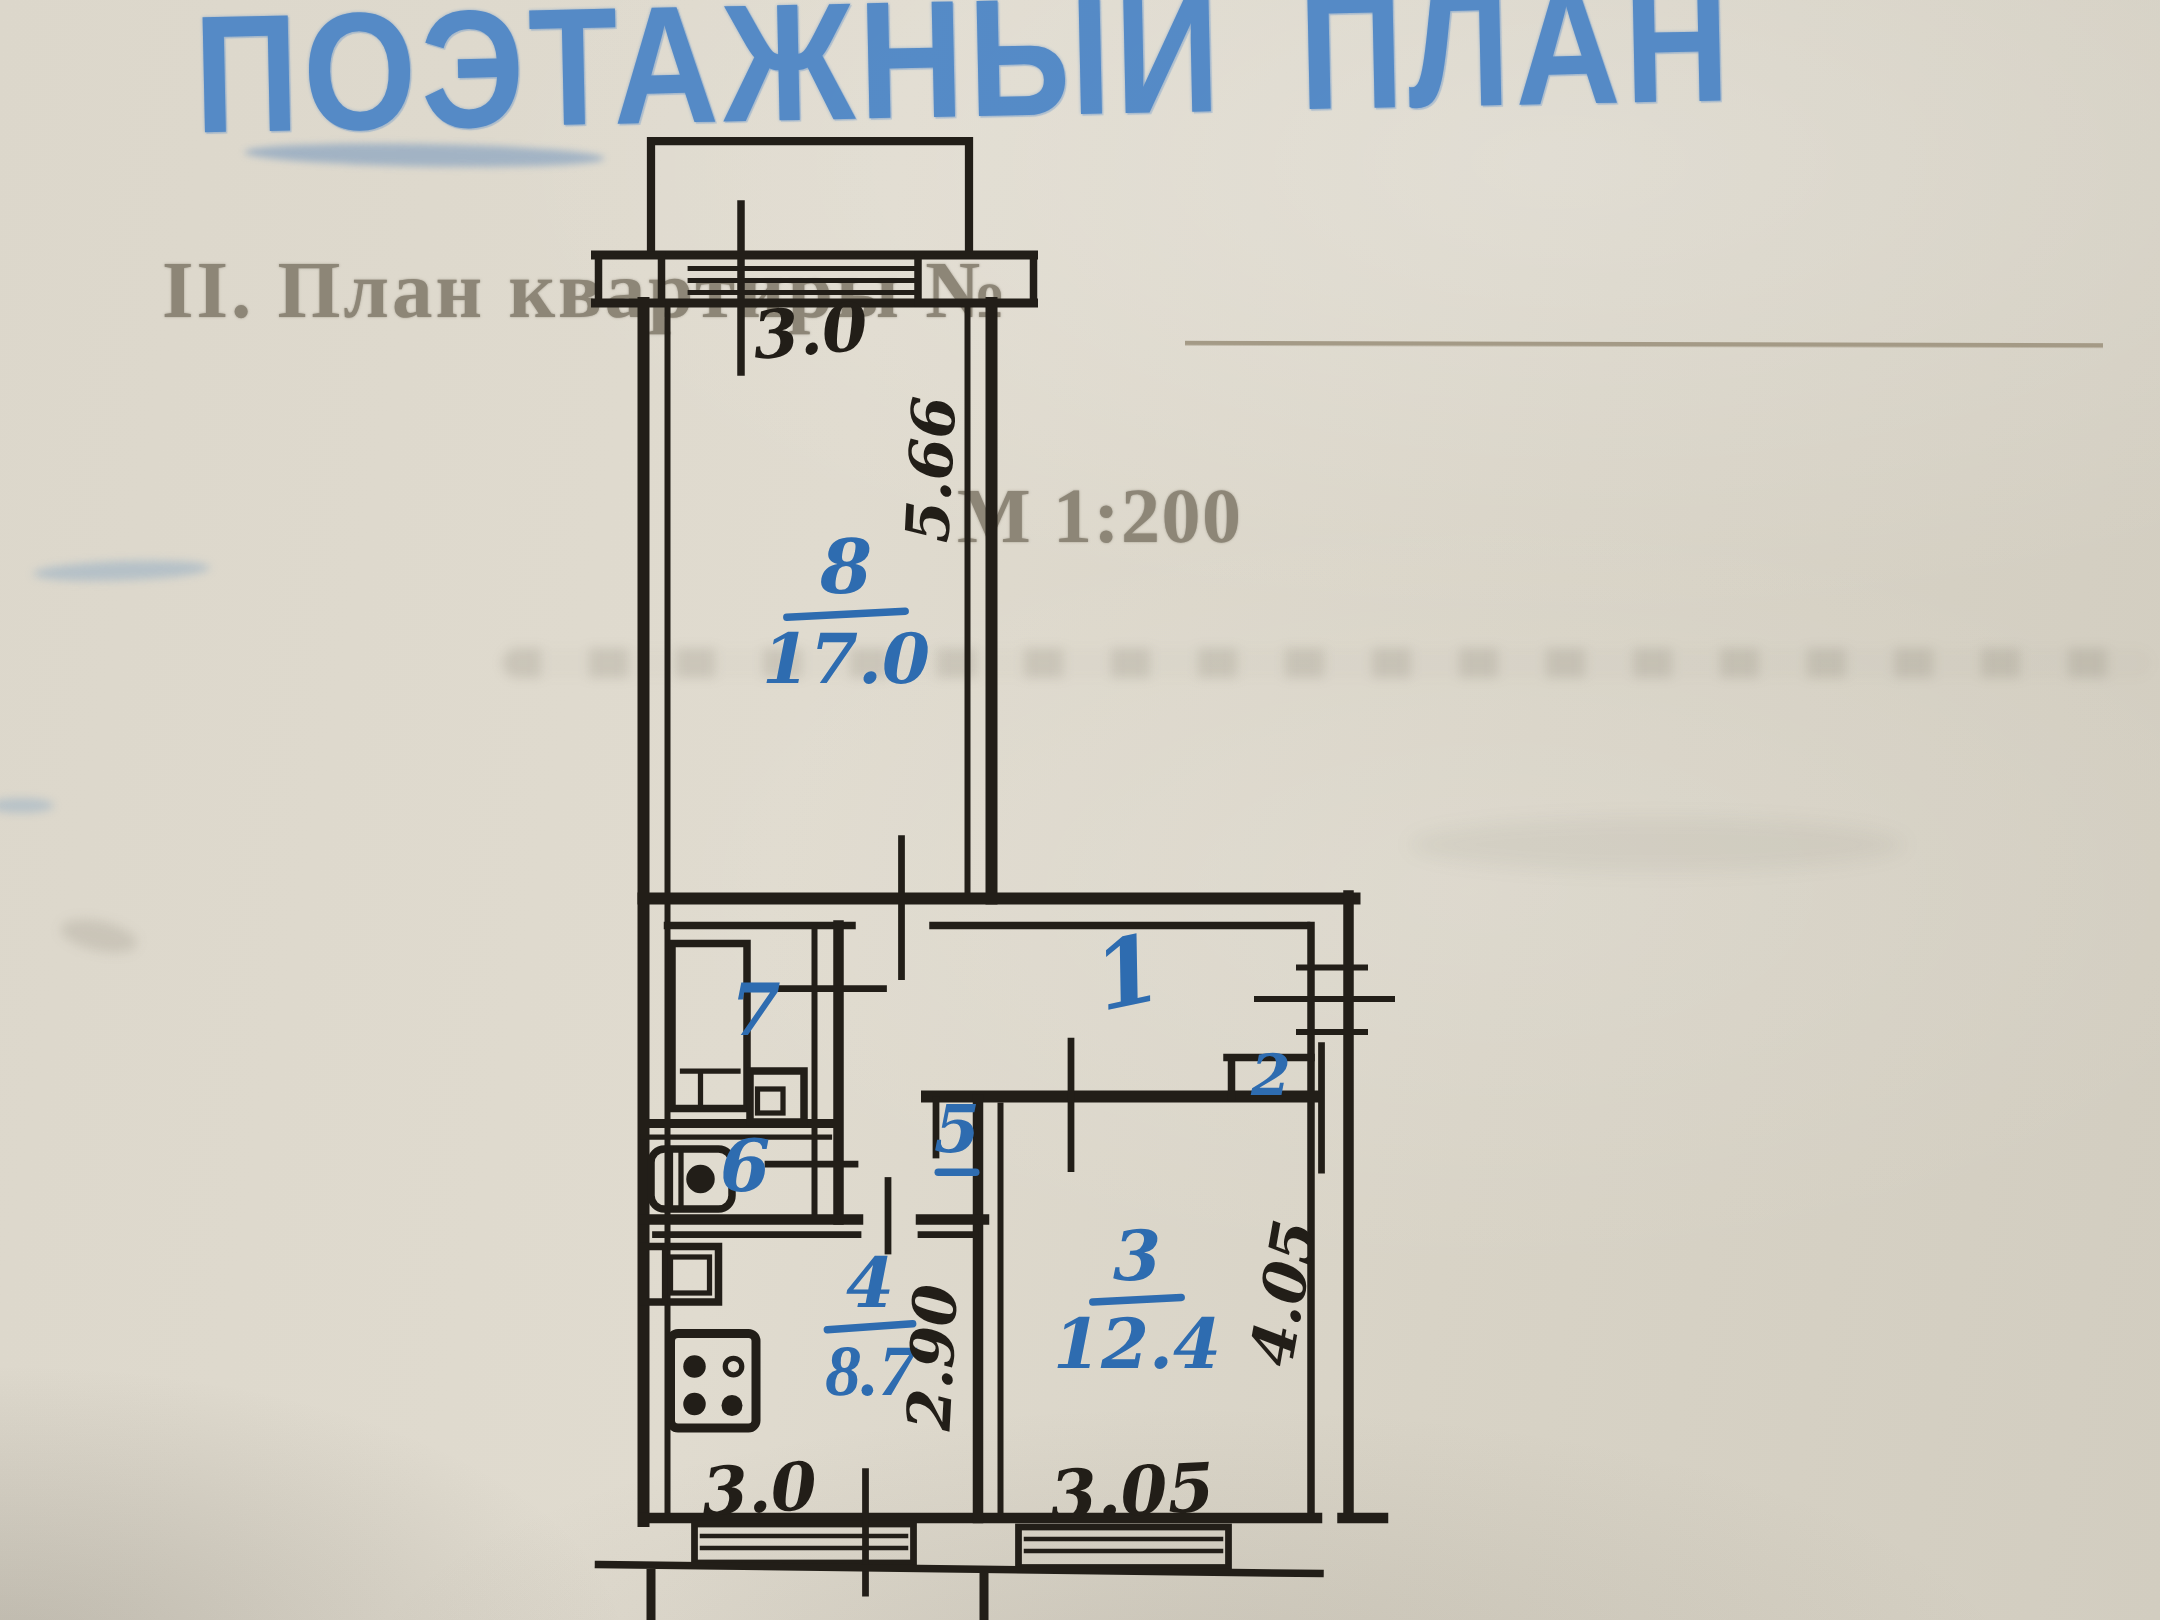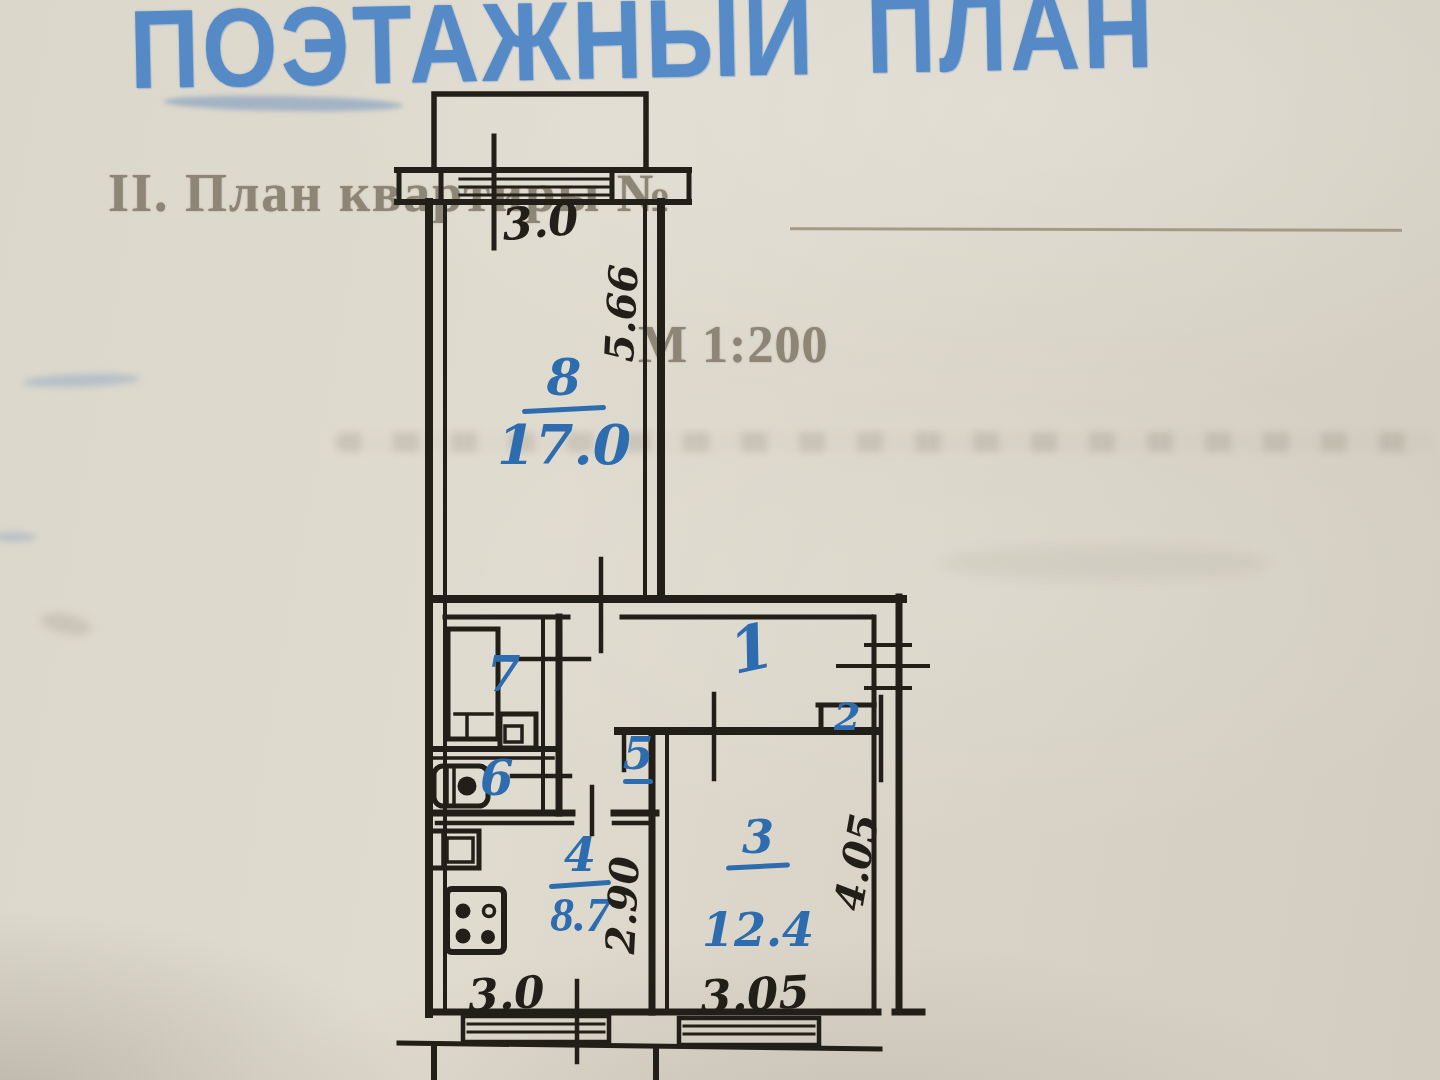--- a/index.html
+++ b/index.html
@@ -173,21 +173,21 @@
         <circle cx="489" cy="911" r="5.5" stroke-width="3.5"></circle>
       </g>
     </g>
   </svg>
 
   <div class="layer">
 
     <div class="hw blue roomlabel" style="left:505px;top:348px;width:118px;">
       <span style="font-size:50px;">8</span>
       <div class="fracline" style="width:84px;transform:rotate(-3deg);"></div>
-      <span style="font-size:55px;">17.0</span>
+      <span style="font-size:46px;">17.0</span>
     </div>
 
     <div class="hw blue" style="left:730px;top:612px;font-size:62px;transform:rotate(-12deg);">1</div>
 
     <div class="hw blue" style="left:834px;top:694px;font-size:38px;">2</div>
 
     <div class="hw blue roomlabel" style="left:618px;top:728px;width:40px;">
       <span style="font-size:44px;">5</span>
       <div class="fracline" style="width:30px;"></div>
     </div>
@@ -198,21 +198,21 @@
 
     <div class="hw blue roomlabel" style="left:528px;top:828px;width:104px;">
       <span style="font-size:46px;">4</span>
       <div class="fracline" style="width:62px;transform:rotate(-4deg);"></div>
       <span style="font-size:48px;font-family:Liberation Serif, serif;">8.7</span>
     </div>
 
     <div class="hw blue roomlabel" style="left:702px;top:810px;width:112px;">
       <span style="font-size:46px;">3</span>
       <div class="fracline" style="width:64px;transform:rotate(-3deg);"></div>
-      <span style="font-size:46px;margin-top:34px;">12.4</span>
+      <span style="font-size:46px;">12.4</span>
     </div>
 
     <div class="hw ink" style="left:502px;top:196px;font-size:44px;transform:rotate(-5deg);">3.0</div>
 
     <div class="hw ink vdim" style="left:621px;top:313px;font-size:40px;">5.66</div>
 
     <div class="hw ink vdim" style="left:622px;top:905px;font-size:40px;">2.90</div>
 
     <div class="hw ink" style="left:468px;top:968px;font-size:44px;transform:rotate(-3deg);">3.0</div>
 

